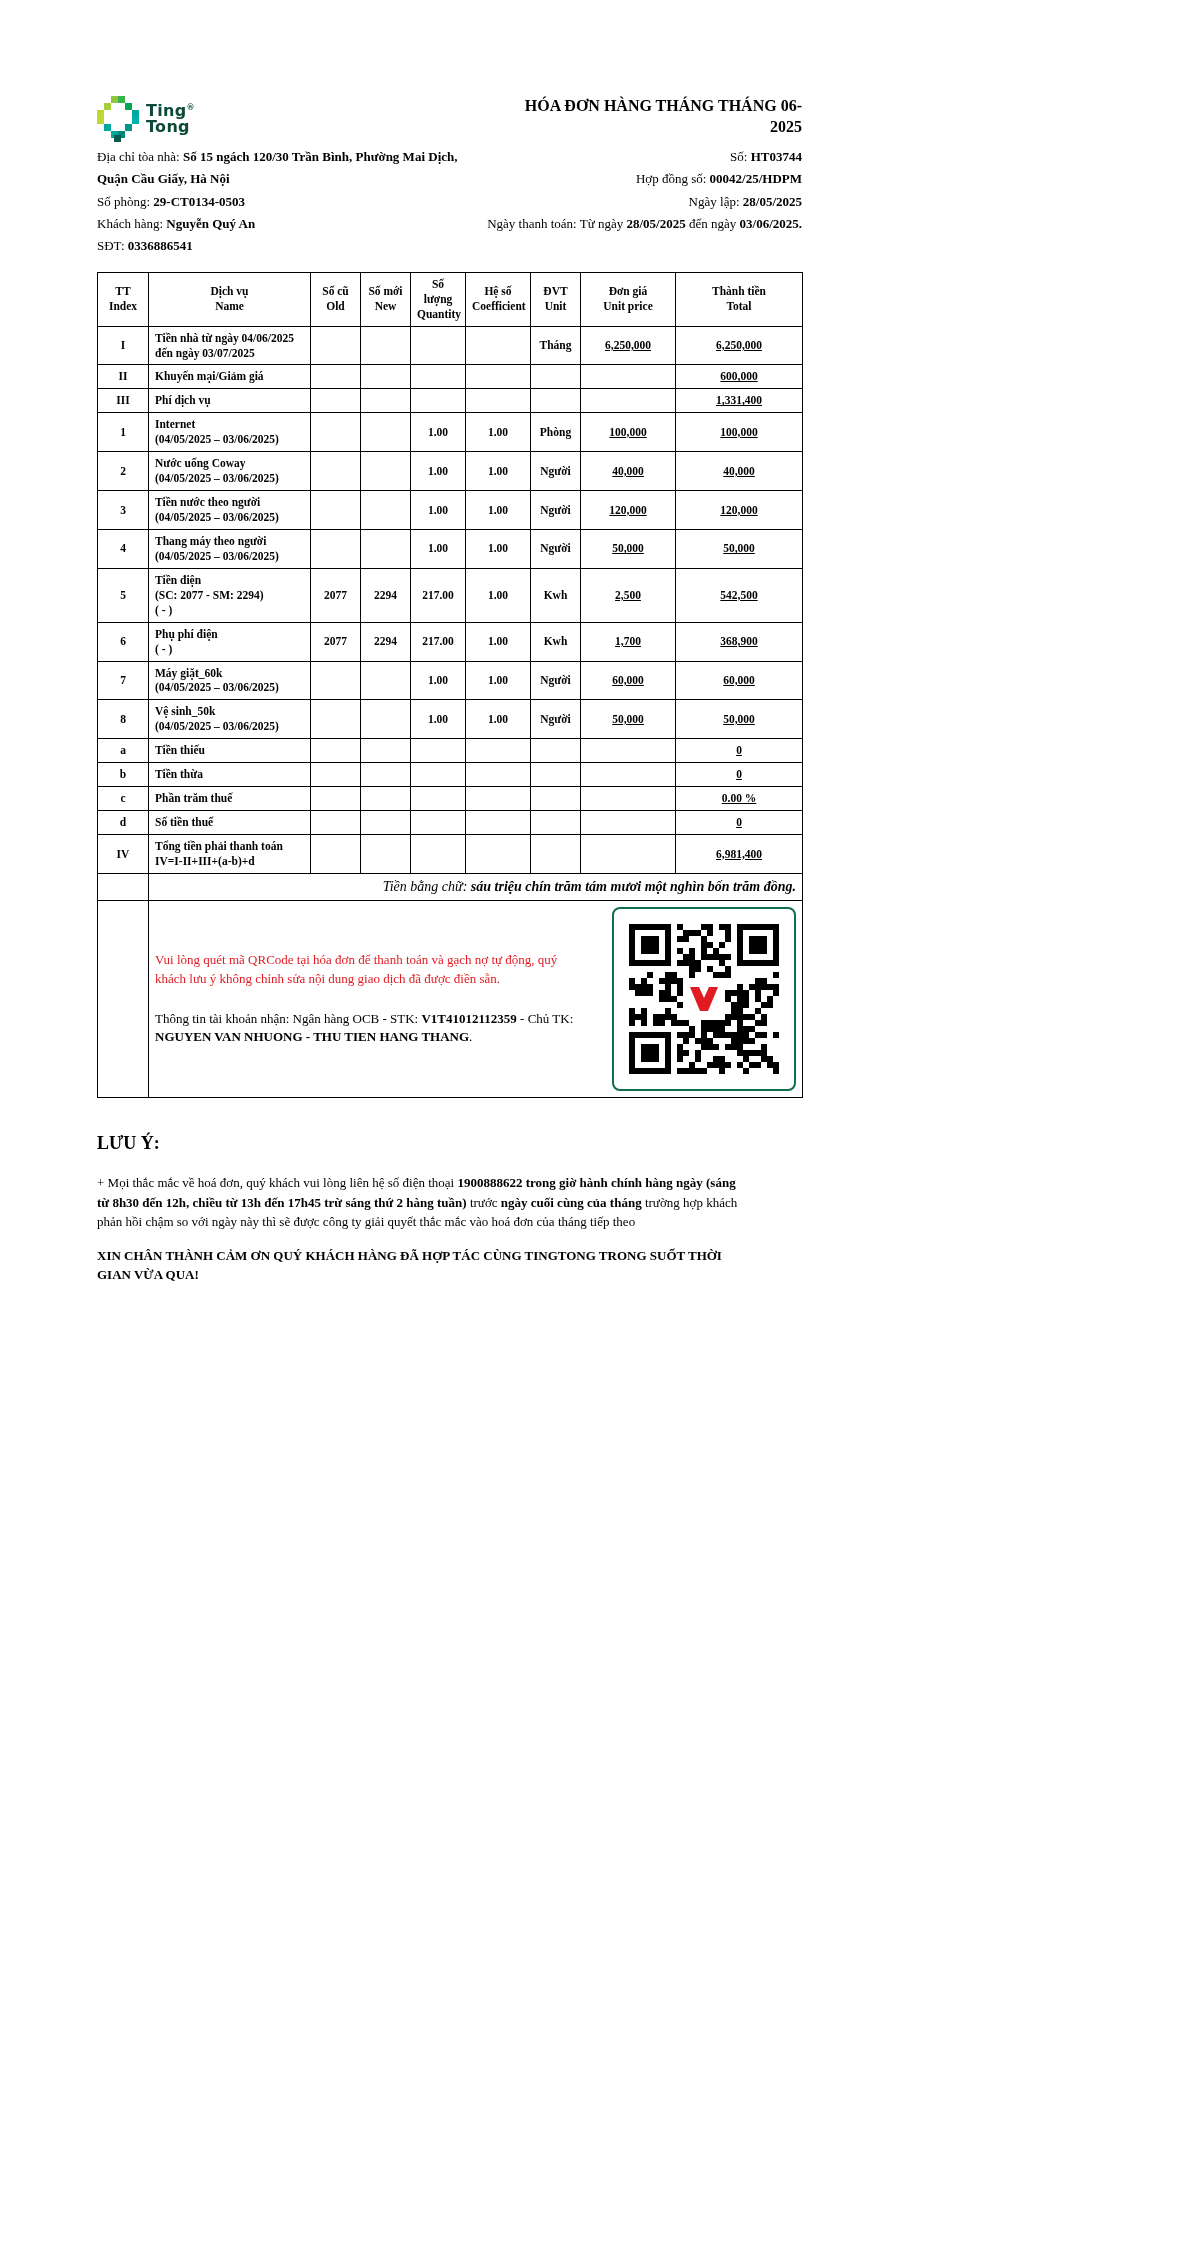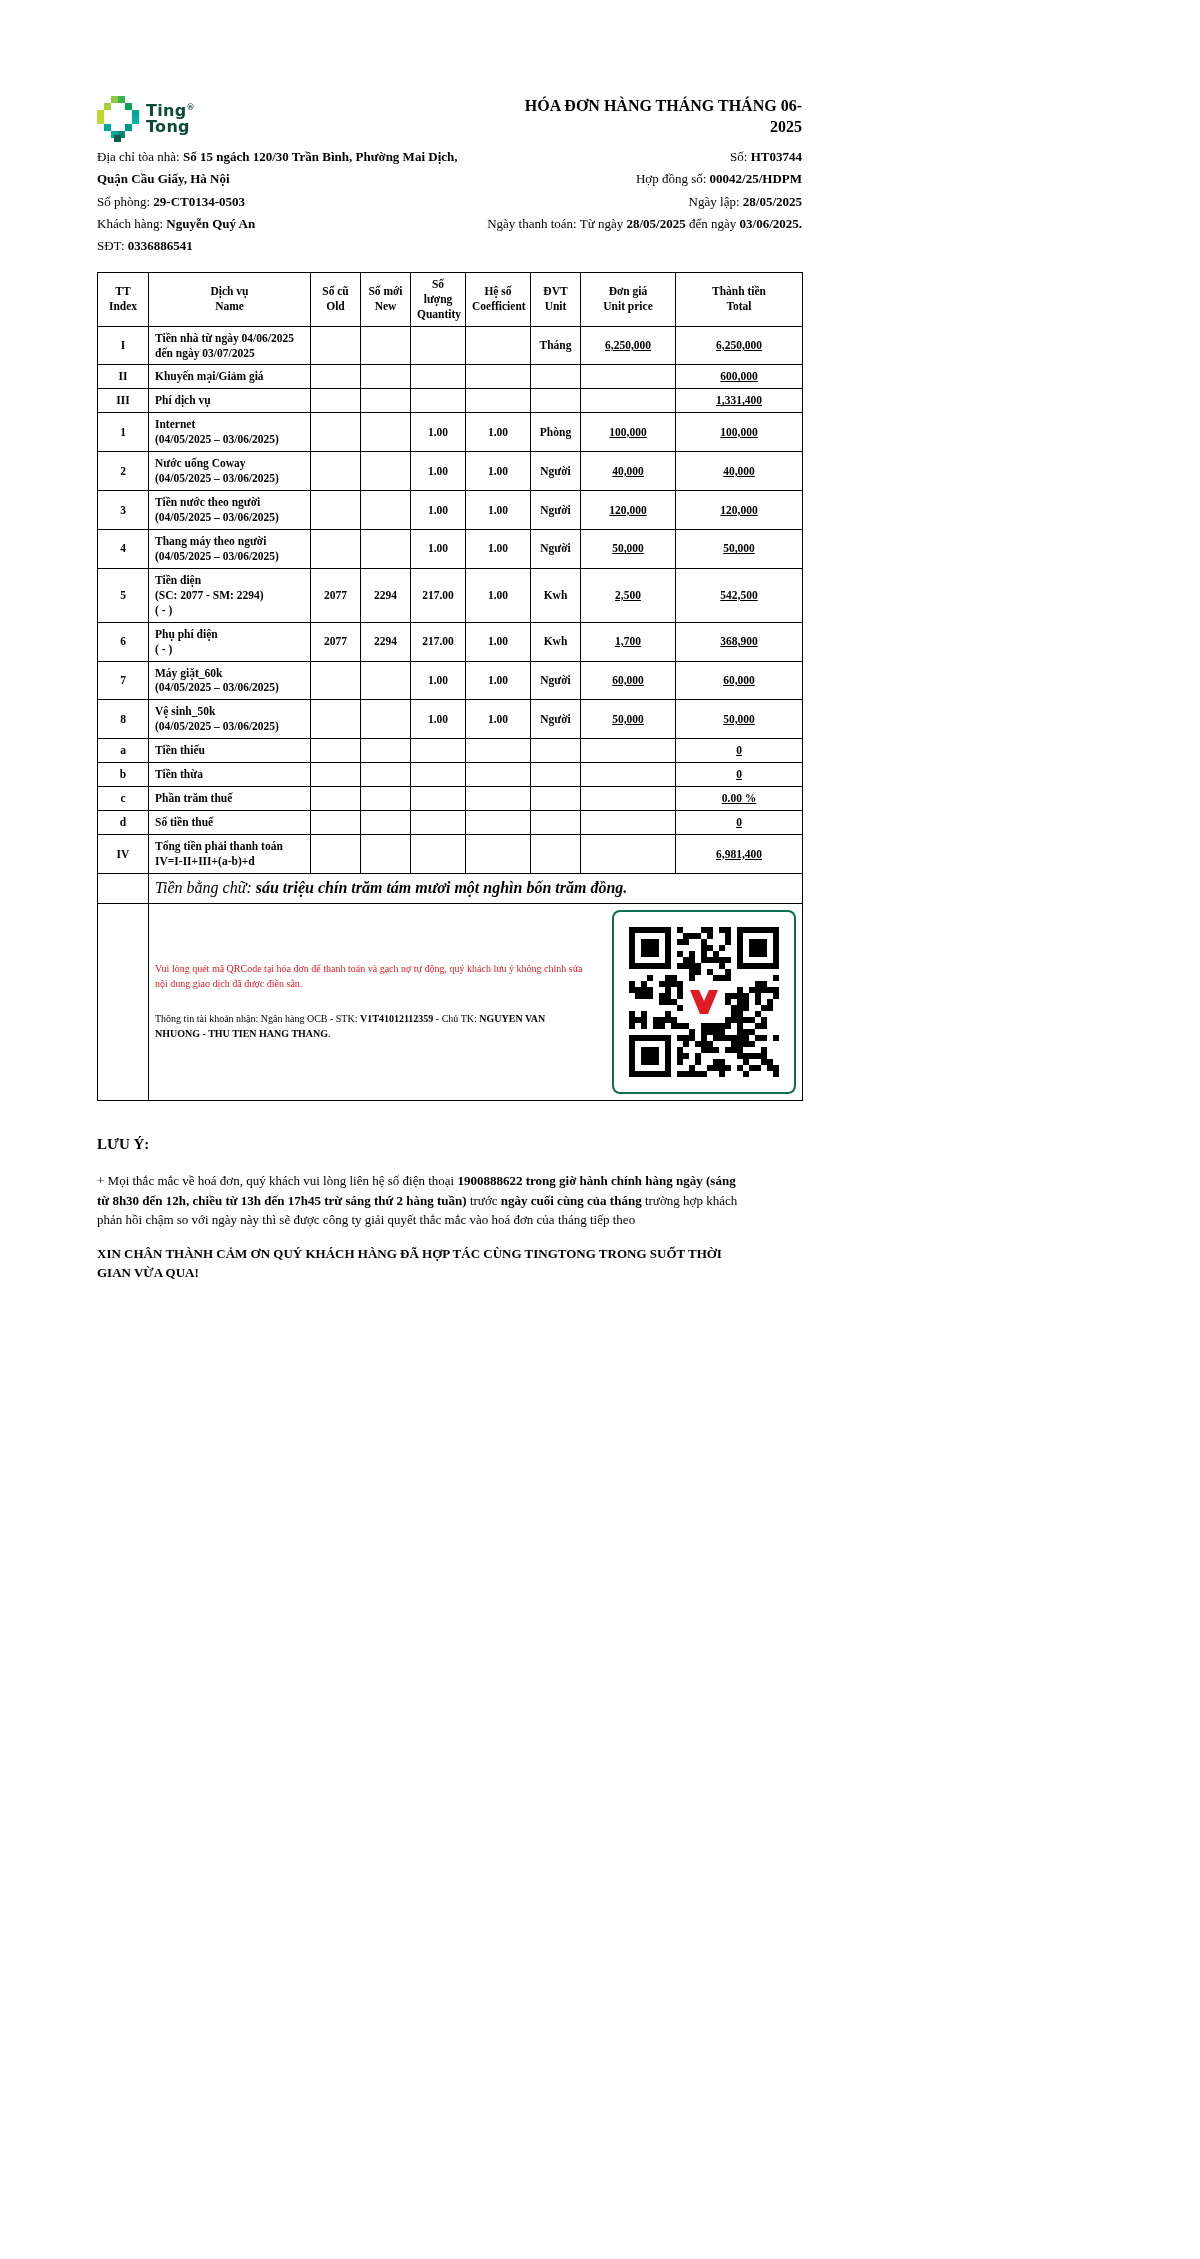--- a/index.html
+++ b/index.html
@@ -24,37 +24,37 @@
   .b { font-weight:bold; }
 
   
   table.inv { border-collapse:collapse; width:705px; margin-top:14px; table-layout:fixed; }
   table.inv th, table.inv td { border:1px solid #000; font-size:11.5px; padding:4px 6px; vertical-align:middle; line-height:1.3; }
   table.inv th { text-align:center; font-weight:bold; }
   table.inv td { font-weight:bold; }
   td.c { text-align:center; }
   td.r { text-align:center;text-decoration:underline; }
   td.nm { text-align:left; }
-  tr.words-row td { font-size:16px; }
+  tr.words-row td { font-size:14px;text-align:right; }
   .words-val { font-style:italic; }
   .words-lbl { font-style:italic; font-weight:normal; }
 
   
   .qr-row-content { display:flex; justify-content:space-between; align-items:center; gap:14px; min-height:186px; padding:2px 0; }
-  .pay-notes { width:428px; font-weight:normal; font-size:10px; line-height:1.45; }
+  .pay-notes { width:428px; font-weight:normal; font-size:13px; line-height:1.45; }
   .red-note { color:#e11b22; }
   .acct-line { margin-top:21px; color:#000; }
   .qr-box { position:relative; width:184px; height:184px; border:2px solid #0d6e54; border-radius:8px; background:#fff;
             display:flex; align-items:center; justify-content:center; flex:0 0 auto; }
   .qr-center { position:absolute; left:50%; top:50%; transform:translate(-50%,-50%); width:42px; height:38px;
                background:#fff; display:flex; align-items:center; justify-content:center; }
 
   
   .footer { margin-top:32px; width:650px; font-size:13px; line-height:1.5; }
-  .footer h3 { font-size:15px; margin-bottom:16px; }
+  .footer h3 { font-size:18px; margin-bottom:16px; }
   .footer p { margin-bottom:14px; }
 </style>
 </head>
 <body>
 
 <div class="page">
 
   <div class="hdr">
     <div class="logo">
       <svg width="42" height="46" viewBox="0 0 42 46">

